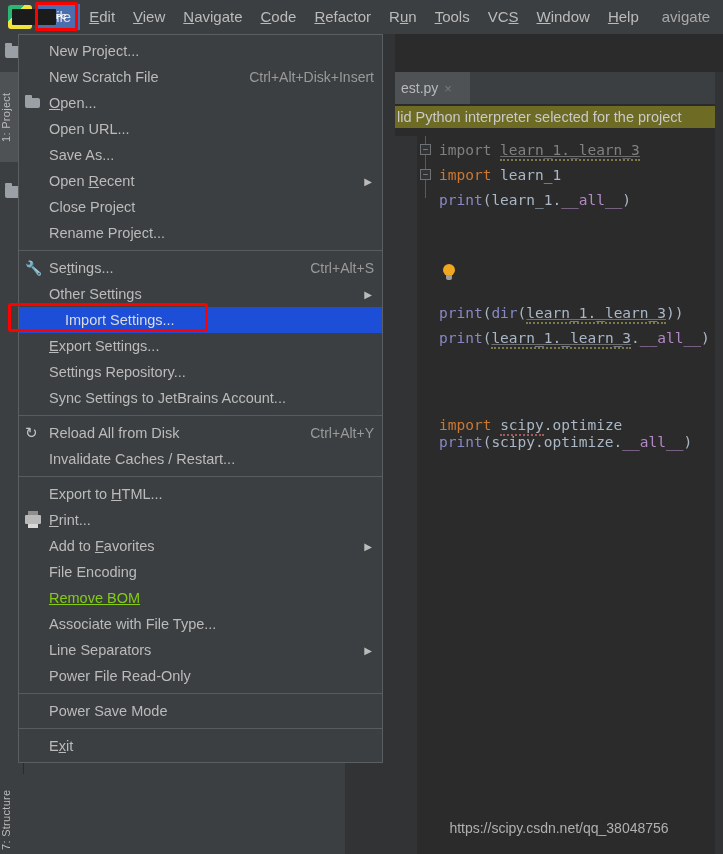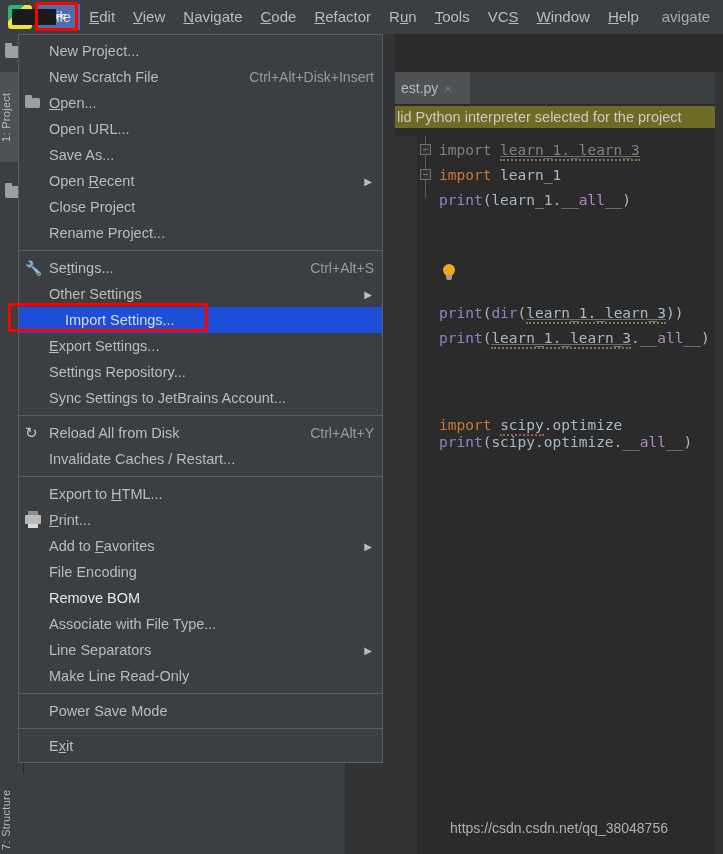--- a/index.html
+++ b/index.html
@@ -249,21 +249,21 @@
   .mrow .ic {
     width: 30px; height: 26px;
     flex: none; position: relative;
   }
   .mrow .lbl { flex: 1 1 auto; }
   .mrow .lbl .mn { text-decoration: underline; }
   .mrow .sc {
     color: #9a9a9a; font-size: 14px;
     margin-left: 18px; flex: none;
   }
-  .mrow.disabled { color: #e5e5e5; }
+  .mrow.disabled { color: #84cc16; text-decoration: underline; }
   .mrow.selected { background: #1d4ed8; color: #dcdcdc; gap: 16px; }
   .mrow .arrow {
     flex: none; width: 12px; text-align: center;
     color: #bbbbbb; font-size: 10px;
   }
   .msep { height: 1px; background: #595b5d; margin: 4px 0; }
 
   
   .ic-folder {
     position: absolute; left: 6px; top: 8px;
@@ -391,21 +391,21 @@
       </div>
 
       <div class="code-line" style="top:165px;"><span class="fn">print</span><span class="plain">(</span><span class="fn">dir</span><span class="plain">(</span><span class="plain squig underline-plain">learn_1._learn_3</span><span class="plain">))</span></div>
       <div class="code-line" style="top:190px;"><span class="fn">print</span><span class="plain">(</span><span class="plain squig underline-plain">learn_1._learn_3</span><span class="plain">.</span><span class="dunder">__all__</span><span class="plain">)</span></div>
 
       <div class="code-line" style="top:277px;"><span class="kw">import</span><span class="plain"> </span><span class="plain squig-red">scipy</span><span class="plain">.optimize</span></div>
       <div class="code-line" style="top:294px;"><span class="fn">print</span><span class="plain">(scipy.optimize.</span><span class="dunder">__all__</span><span class="plain">)</span></div>
     </div>
 
     <div class="editor-right-edge"></div>
-    <div class="watermark">https://csdn.csdn.net/qq_38048756</div>
+    <div class="watermark">https://scipy.csdn.net/qq_38048756</div>
   </div>
 
   <div class="menu" id="file-menu">
       <div class="mrow">
         <span class="ic"></span>
         <span class="lbl">New Project...</span>
       </div>
       <div class="mrow">
         <span class="ic"></span>
         <span class="lbl">New Scratch File</span>
@@ -507,21 +507,21 @@
         <span class="ic"></span>
         <span class="lbl">Associate with File Type...</span>
       </div>
       <div class="mrow">
         <span class="ic"></span>
         <span class="lbl">Line Separators</span>
         <span class="arrow">▶</span>
       </div>
       <div class="mrow">
         <span class="ic"></span>
-        <span class="lbl">Make Line Read-Only</span>
+        <span class="lbl">Power File Read-Only</span>
       </div>
       <div class="msep"></div>
       <div class="mrow">
         <span class="ic"></span>
         <span class="lbl">Power Save Mode</span>
       </div>
       <div class="msep"></div>
       <div class="mrow">
         <span class="ic"></span>
         <span class="lbl">E<span class="mn">x</span>it</span>

